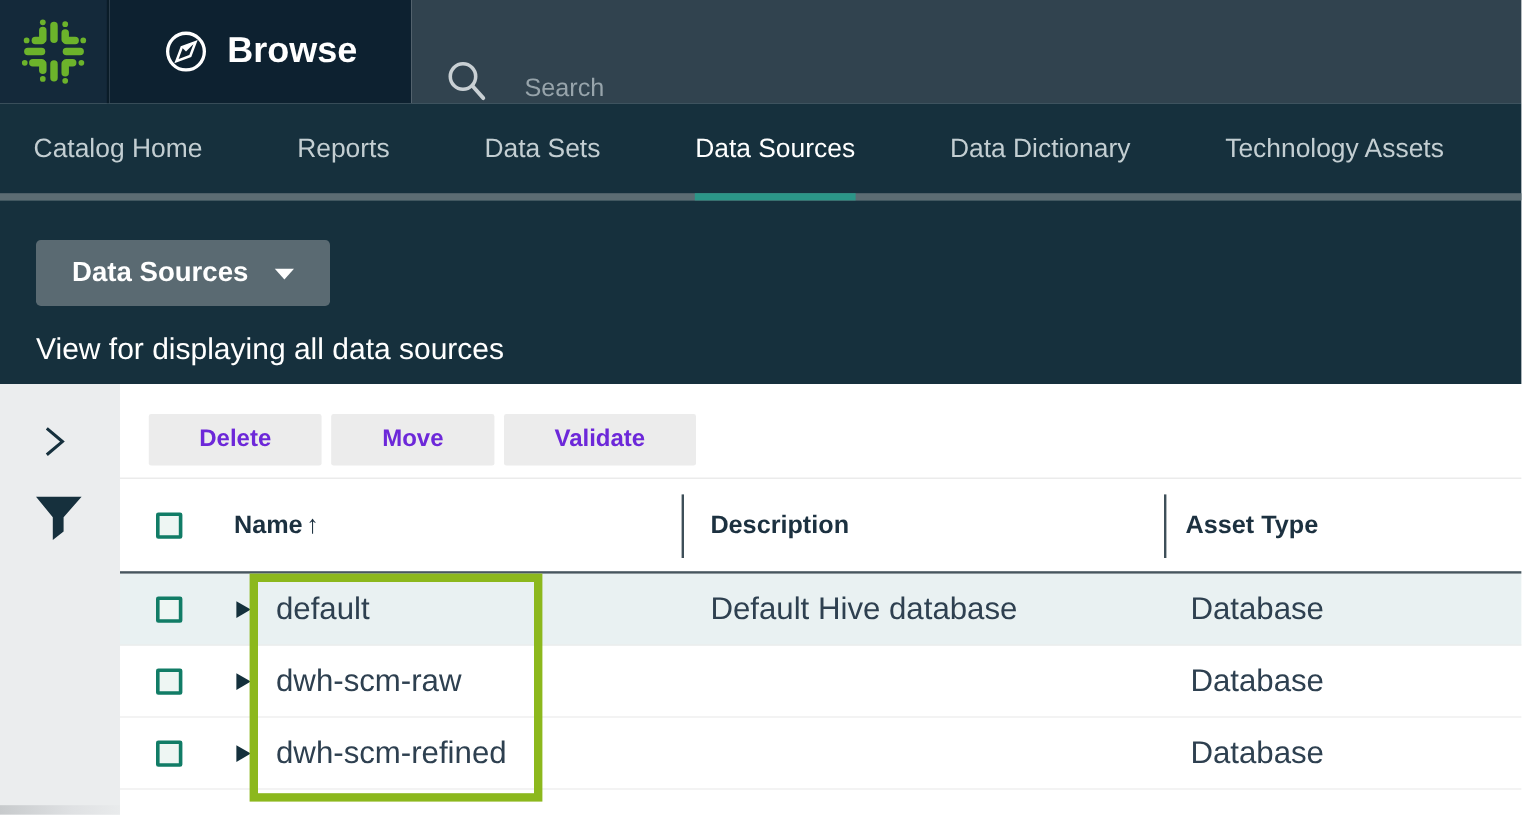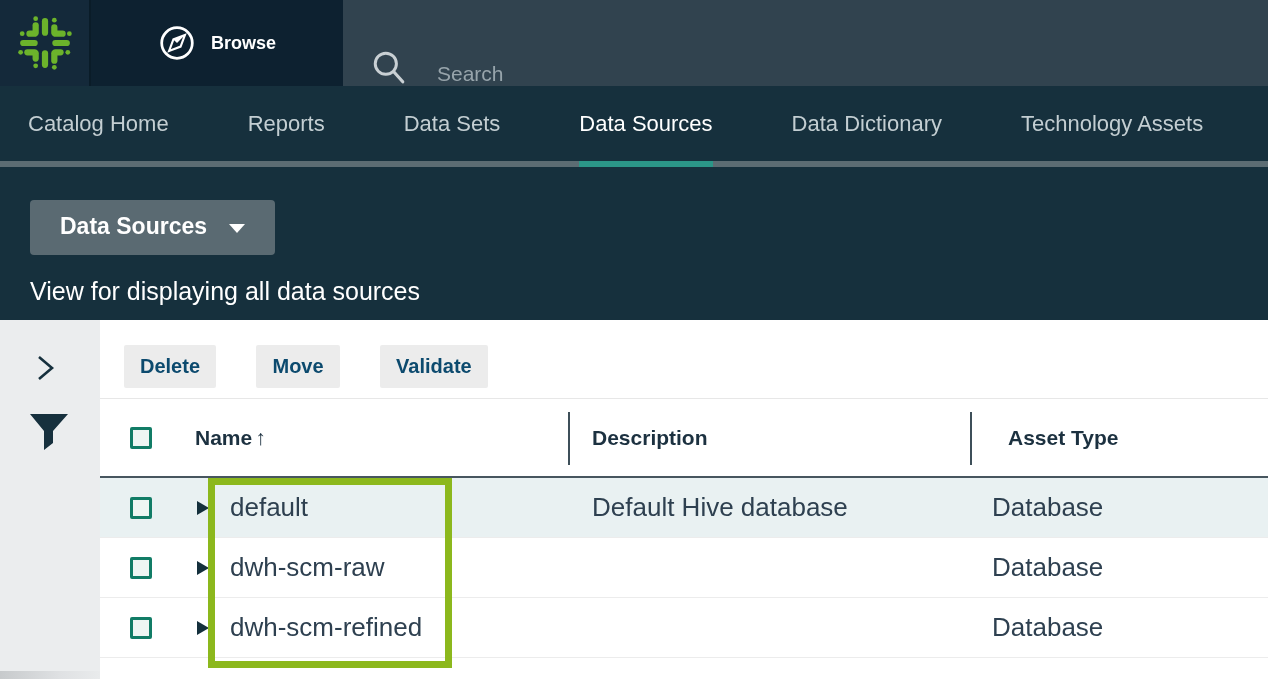--- a/index.html
+++ b/index.html
@@ -4,21 +4,21 @@
 <style>
   * { margin:0; padding:0; box-sizing:border-box; }
   html,body { width:1268px; height:679px; overflow:hidden; background:#fff;
               font-family:"Liberation Sans", sans-serif; }
 
   
   .topbar { height:86px; display:flex; }
   .logo-block { width:91px; background:#14293a; border-right:2px solid #0a1c28;
                 display:flex; align-items:center; justify-content:center; }
   .browse-block { width:252px; background:#0d2130; display:flex; align-items:center;
-                  justify-content:center; gap:15px; color:#fff; font-size:18px; font-weight:700; }
+                  justify-content:center; gap:15px; color:#fff; font-size:30px; font-weight:700; }
   .search-block { flex:1; background:#31434f; display:flex; align-items:flex-end;
                   padding-left:28px; gap:30px; }
   .search-block input { background:transparent; border:none; outline:none;
                   color:#d3dade; font-size:21px; width:600px; }
   .search-block input::placeholder { color:#97a4ab; }
 
   
   .navbar { height:81px; background:#16303d; border-bottom:6px solid #5c6c73;
             display:flex; align-items:stretch; padding-left:28px; gap:79px; }
   .tab { display:flex; align-items:center; color:#c3ced2; font-size:22px;
@@ -40,32 +40,32 @@
   .content { display:flex; height:359px; background:#fff; }
   .sidebar { width:100px; background:#ebedee; position:relative; flex-shrink:0; }
   .collapse-btn { position:absolute; top:32px; left:34px; cursor:pointer; }
   .filter-btn { position:absolute; top:92px; left:27px; cursor:pointer; }
   .sidebar-scrollbar { position:absolute; bottom:0; left:0; width:100px; height:8px;
          background:linear-gradient(to right,#c7cacc,#dfe1e3 60%,#e9ebec); cursor:pointer; }
 
   .main { flex:1; position:relative; background:#fff; }
 
   .toolbar { height:79px; padding:25px 0 0 24px; border-bottom:1px solid #e7e7e7; }
-  .tool-btn { background:#ececec; border:none; border-radius:2px; color:#0c4a6e;
-         font-family:inherit; font-size:20px; font-weight:700; padding:10px 16px;
-         margin-right:36px; cursor:default; }
+  .tool-btn { background:#ececec; border:none; border-radius:2px; color:#6d28d9;
+         font-family:inherit; font-size:20px; font-weight:700; padding:10px 42px;
+         margin-right:4px; cursor:default; }
 
   .grid-row { display:grid; grid-template-columns:95px 35px 338px 402px 1fr;
          align-items:center; }
   .thead { height:79px; border-bottom:2px solid #47565f; position:relative; }
   .th-label { font-size:21px; font-weight:700; color:#1c3140; }
   .th-name { grid-column:2 / 4; display:flex; align-items:center; gap:3px; cursor:pointer; }
   .sort-arrow { font-size:21px; font-weight:700; color:#1c3140; }
   .th-desc { padding-left:24px; }
-  .th-asset { padding-left:18px;margin-left:20px; }
+  .th-asset { padding-left:18px; }
   .col-sep { position:absolute; top:13px; bottom:11px; width:2px; background:#3e4f59; }
   .sep-1 { left:468px; } .sep-2 { left:870px; }
 
   .checkbox { width:22px; height:22px; border:3px solid #117c66; background:#eef6f3;
          border-radius:2px; margin-left:30px; cursor:pointer; }
 
   .trow { height:60px; border-bottom:1px solid #ececec; font-size:26px; color:#2e4050;
           cursor:pointer; }
   .trow.highlighted { background:#e9f1f2; }
   .expander { width:0; height:0; border-left:12px solid #14303c;

